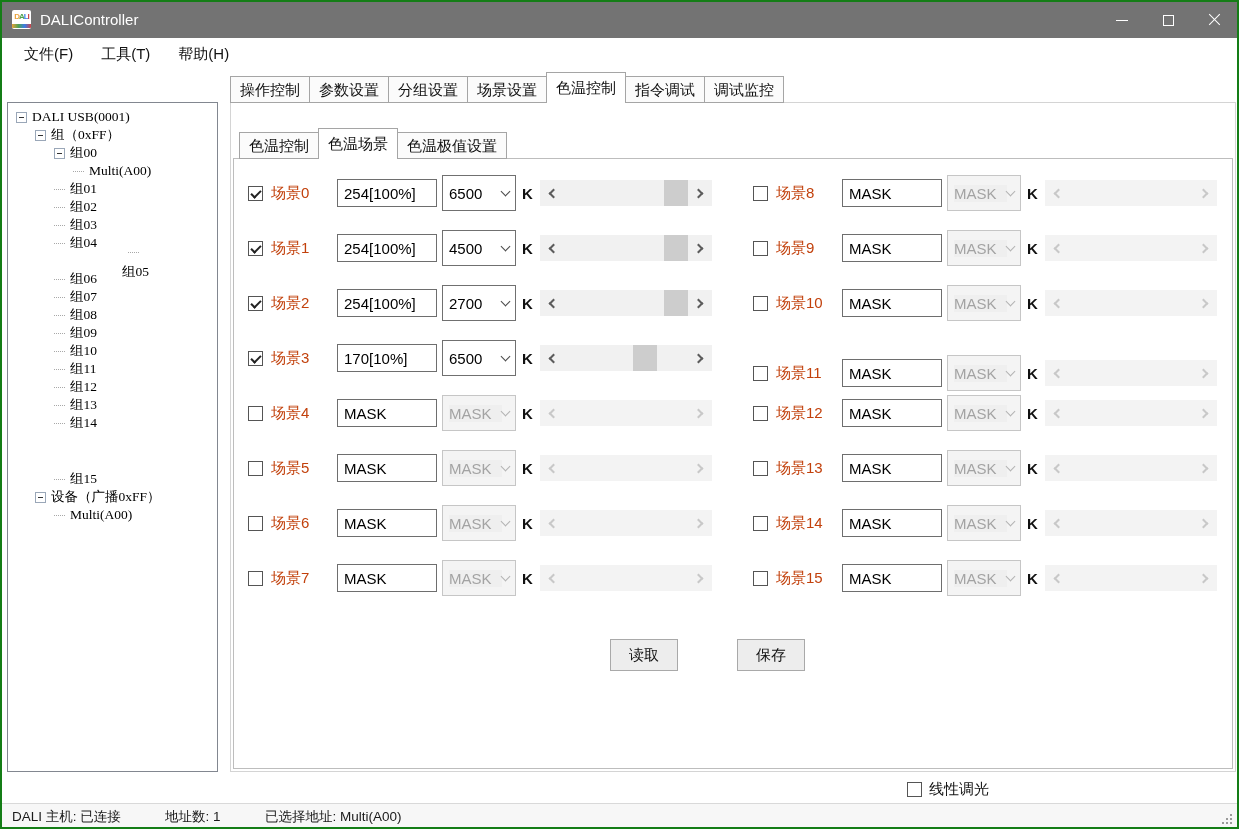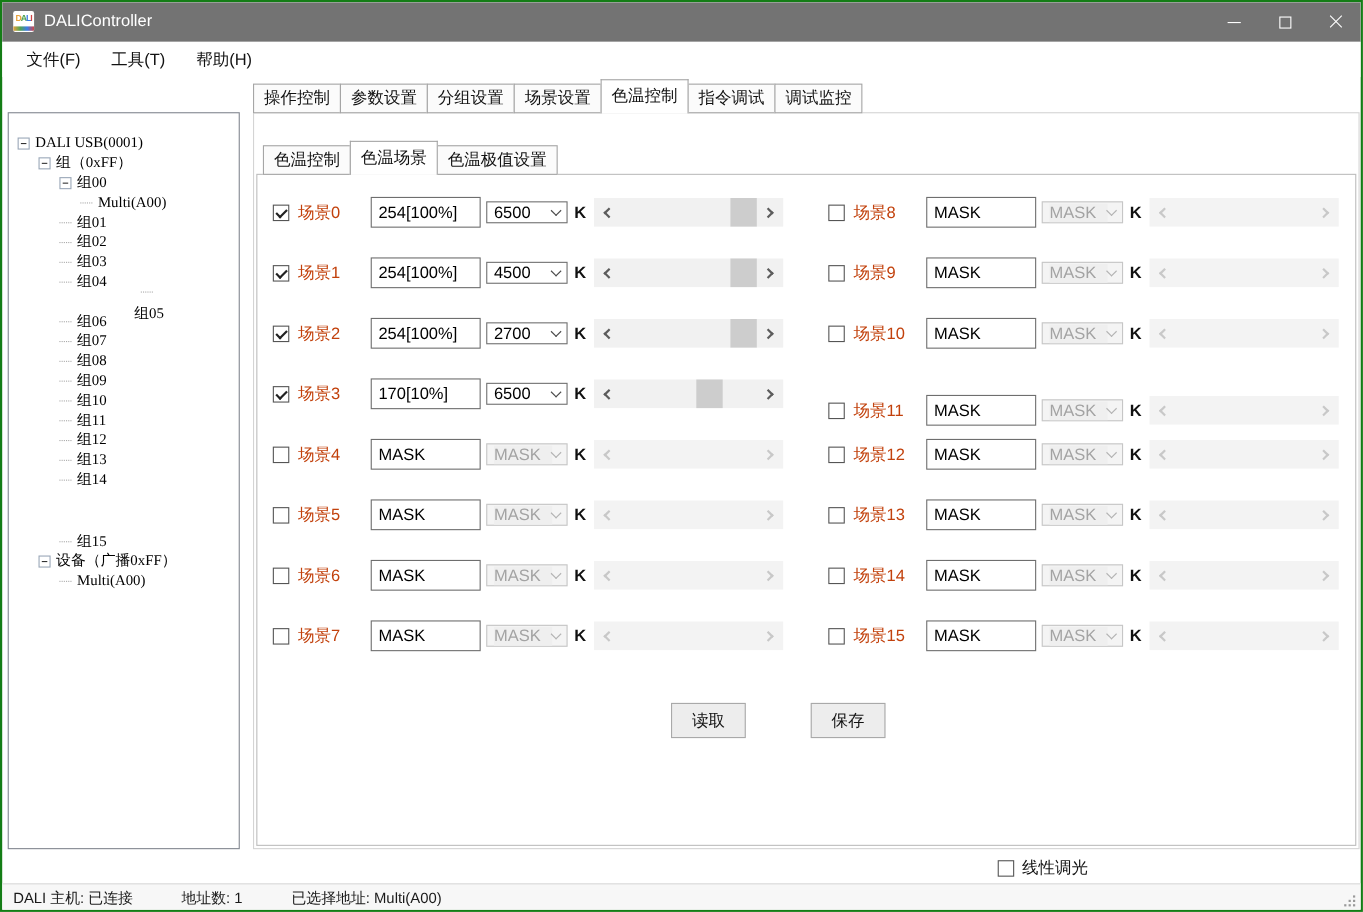--- a/index.html
+++ b/index.html
@@ -23,21 +23,21 @@
   .glyph-x1,.glyph-x2 { position:absolute; left:16px; top:17px; width:15px; height:0; border-top:1.7px solid #fff; }
   .glyph-x1 { transform:rotate(45deg); } .glyph-x2 { transform:rotate(-45deg); }
 
   
   .menubar { position:absolute; left:0; top:36px; width:100%; height:32px; background:#fff; display:flex; align-items:center; }
   .menu-item { font-size:15px; color:#121212; padding:0 14px; }
   .menu-item:first-child { margin-left:8px; }
 
   
   .treepanel { position:absolute; left:5px; top:100px; width:211px; height:670px; background:#fff;
-               border:1px solid #828790; padding-top:18px; overflow:hidden; }
+               border:1px solid #828790; padding-top:5px; overflow:hidden; }
   .titem { position:relative; height:18px; display:flex; align-items:center; font-size:13.5px;
            font-family:"Liberation Serif", serif; color:#000; white-space:nowrap; }
   .expander { width:11px; height:11px; border:1px solid #9aa7b8; background:#fff; position:relative;
               flex:0 0 11px; margin-right:5px; }
   .expander::after { content:''; position:absolute; left:2px; top:4px; width:5px; height:0; border-top:1px solid #333; }
   .stub { width:11px; height:0; border-top:1px dotted #a8a8a8; flex:0 0 11px; margin-right:5px; }
 
   
   .main-page { position:absolute; left:228px; top:100px; width:1006px; height:670px;
                border:1px solid #d4d4d4; background:#fff; }
@@ -54,21 +54,21 @@
   .col { position:absolute; top:177px; width:470px; height:440px; z-index:5; }
   #col-left { left:246px; } #col-right { left:751px; }
   .srow { position:absolute; left:0; height:28px; display:flex; align-items:center; }
   .cb { width:15px; height:15px; border:1px solid #555; background:#fff; position:relative;
         flex:0 0 15px; margin-right:8px; cursor:pointer; }
   .cb.checked::after { content:''; position:absolute; left:2px; top:3px; width:8px; height:4px;
         border-left:2px solid #222; border-bottom:2px solid #222; transform:rotate(-45deg); }
   .slabel { width:66px; font-size:15px; color:#c2410c; flex:0 0 66px; }
   .sinput { width:100px; height:28px; border:1px solid #6e6e6e; background:#fff; font-size:15px;
             padding:0 6px; color:#000; font-family:"Liberation Sans",sans-serif; flex:0 0 100px; margin-right:5px; }
-  .combo { width:74px; height:20px; border:1px solid #707070; background:#fff; display:flex;
+  .combo { width:74px; height:36px; border:1px solid #707070; background:#fff; display:flex;
            align-items:center; padding:0 6px; flex:0 0 74px; margin-right:6px; cursor:pointer; }
   .combo .combo-text { flex:1; font-size:15px; color:#000; }
   .combo .chv-down { width:7px; height:7px; border-right:1.6px solid #4a4a4a; border-bottom:1.6px solid #4a4a4a;
            transform:rotate(45deg); margin-bottom:3px; }
   .combo.off { border-color:#c6c6c6; background:#f4f4f4; }
   .combo.off .combo-text { color:#a3a3a3; background:#efefef; }
   .combo.off .chv-down { border-color:#b3b3b3; }
   .kunit { width:18px; font-size:15px; font-weight:bold; color:#111; flex:0 0 18px; }
   .sbar { width:172px; height:26px; background:#f1f1f1; display:flex; align-items:center; flex:0 0 172px; position:relative; }
   .sb-arrow { width:24px; height:26px; display:flex; align-items:center; justify-content:center; flex:0 0 24px; cursor:pointer; }

